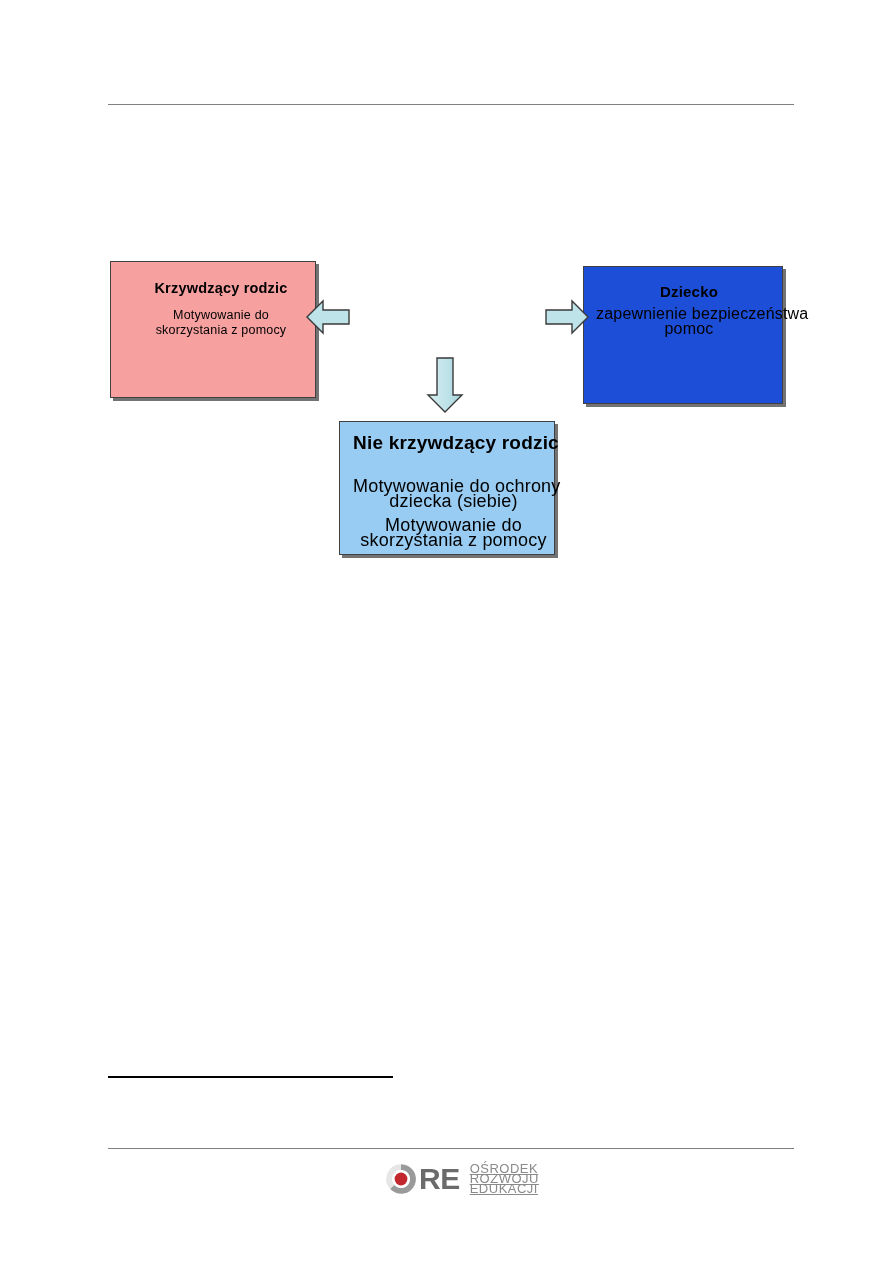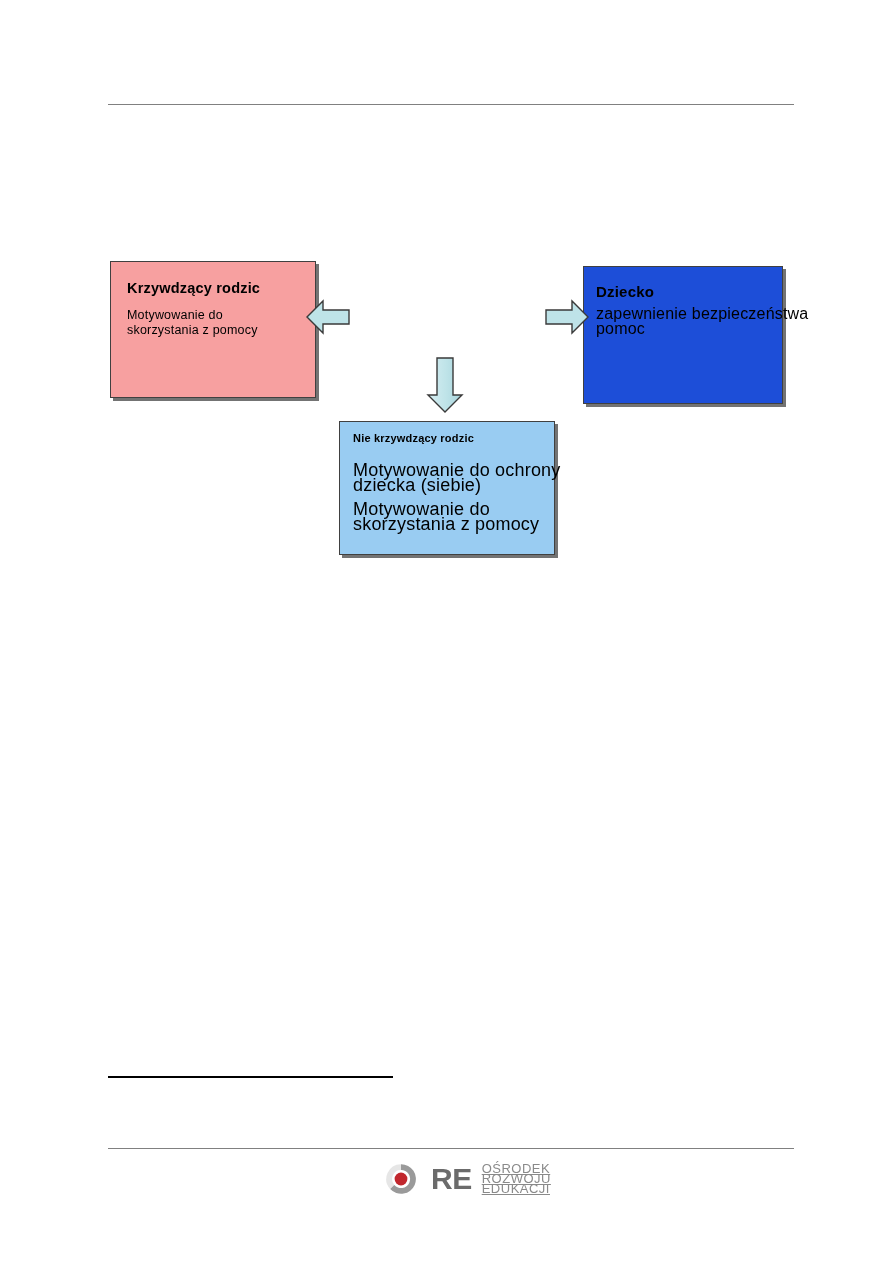--- a/index.html
+++ b/index.html
@@ -49,20 +49,21 @@
     background: #000000;
   }
 
   
   .diagram {
     position: absolute;
     left: 0;
     top: 0;
     width: 743px;
     height: 600px;
+    text-align: center;
   }
 
   .node {
     position: absolute;
     box-sizing: border-box;
     border: 1px solid #404040;
     box-shadow: 3px 3px 0 rgba(90,90,90,0.85);
   }
 
   .node-pink {
@@ -101,21 +102,21 @@
   .node-para {
     margin-bottom: 9px;
   }
 
   .node-pink .node-title { font-size: 14.5px; margin: 18px 0 12px 16px; }
   .node-pink .node-body  { margin-left: 16px; font-size: 12.5px; line-height: 15px; }
 
   .node-green .node-title { font-size: 15px; margin: 16px 0 6px 12px; }
   .node-green .node-body  { margin-left: 12px; font-size: 16px; line-height: 15px; }
 
-  .node-blue .node-title { font-size: 11px; margin: 10px 0 19px 13px; }
+  .node-blue .node-title { font-size: 19px; margin: 10px 0 25px 13px; }
   .node-blue .node-body  { margin-left: 13px; font-size: 18px; line-height: 15px; }
 
   
   .ellipse {
     position: absolute;
     left: 345px;
     top: 254px;
     width: 208px;
     height: 113px;
     background: radial-gradient(ellipse at 42% 38%, #ffd133 0%, #ffc500 55%, #f5b800 100%);
@@ -161,21 +162,21 @@
     position: absolute;
     left: 0; top: 0;
     width: 34px;
     height: 34px;
   }
   .logo-word {
     font-size: 30px;
     font-weight: bold;
     color: #6b6b6b;
     letter-spacing: -0.5px;
-    margin-left: 13px;
+    margin-left: 1px;
     line-height: 34px;
   }
   .logo-tagline {
     margin-left: 10px;
     color: #8a8a8a;
     font-size: 13px;
     line-height: 10px;
     letter-spacing: 0.5px;
     text-transform: uppercase;
     text-decoration: underline;

